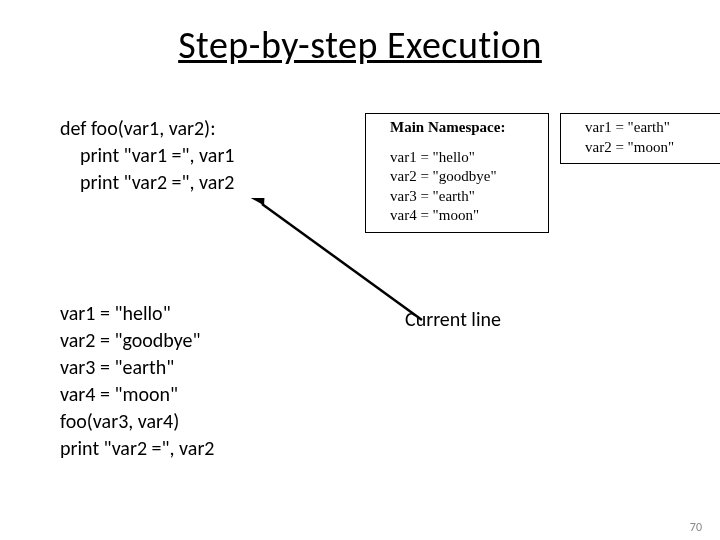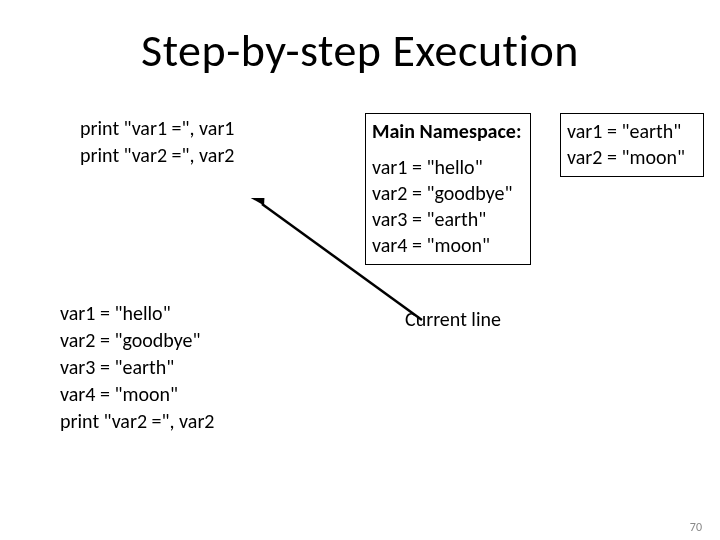--- a/index.html
+++ b/index.html
@@ -8,24 +8,25 @@
     width: 720px;
     height: 540px;
     background: #ffffff;
     font-family: Calibri, "Segoe UI", Arial, sans-serif;
     color: #000;
     position: relative;
     overflow: hidden;
   }
   .title {
     text-align: center;
-    font-size: 46px;
+    font-size: 38px;
     font-weight: 400;
     margin-top: 22px;
     letter-spacing: 0.5px;
+    text-decoration: underline;
   }
   .code-left {
     position: absolute;
     left: 60px;
     top: 115px;
     font-size: 20px;
     line-height: 1.35;
     width: 280px;
   }
   .code-indent {
@@ -34,23 +35,24 @@
   .assign-block {
     position: absolute;
     left: 60px;
     top: 300px;
     font-size: 20px;
     line-height: 1.35;
   }
   .ns-box {
     position: absolute;
     border: 1px solid #000;
-    padding: 4px 8px 6px 6px;
-    font-size: 20px;
+    padding: 4px 8px 6px 24px;
+    font-size: 15px;
     line-height: 1.3;
+    font-family: Liberation Serif, serif;
   }
   .ns-main {
     left: 365px;
     top: 113px;
     width: 150px;
   }
   .ns-foo {
     left: 560px;
     top: 113px;
     width: 128px;
@@ -80,29 +82,31 @@
     height: 170px;
     pointer-events: none;
   }
 </style>
 </head>
 <body>
 
 <div class="title">Step-by-step Execution</div>
 
 <div class="code-left">
+  <div>def foo(var1, var2):</div>
   <div class="code-indent">print "var1 =", var1</div>
   <div class="code-indent">print "var2 =", var2</div>
 </div>
 
 <div class="assign-block">
   <div>var1 = "hello"</div>
   <div>var2 = "goodbye"</div>
   <div>var3 = "earth"</div>
   <div>var4 = "moon"</div>
+  <div>foo(var3, var4)</div>
   <div>print "var2 =", var2</div>
 </div>
 
 <div class="ns-box ns-main">
   <div class="ns-title">Main Namespace:</div>
   <div>var1 = "hello"</div>
   <div>var2 = "goodbye"</div>
   <div>var3 = "earth"</div>
   <div>var4 = "moon"</div>
 </div>

